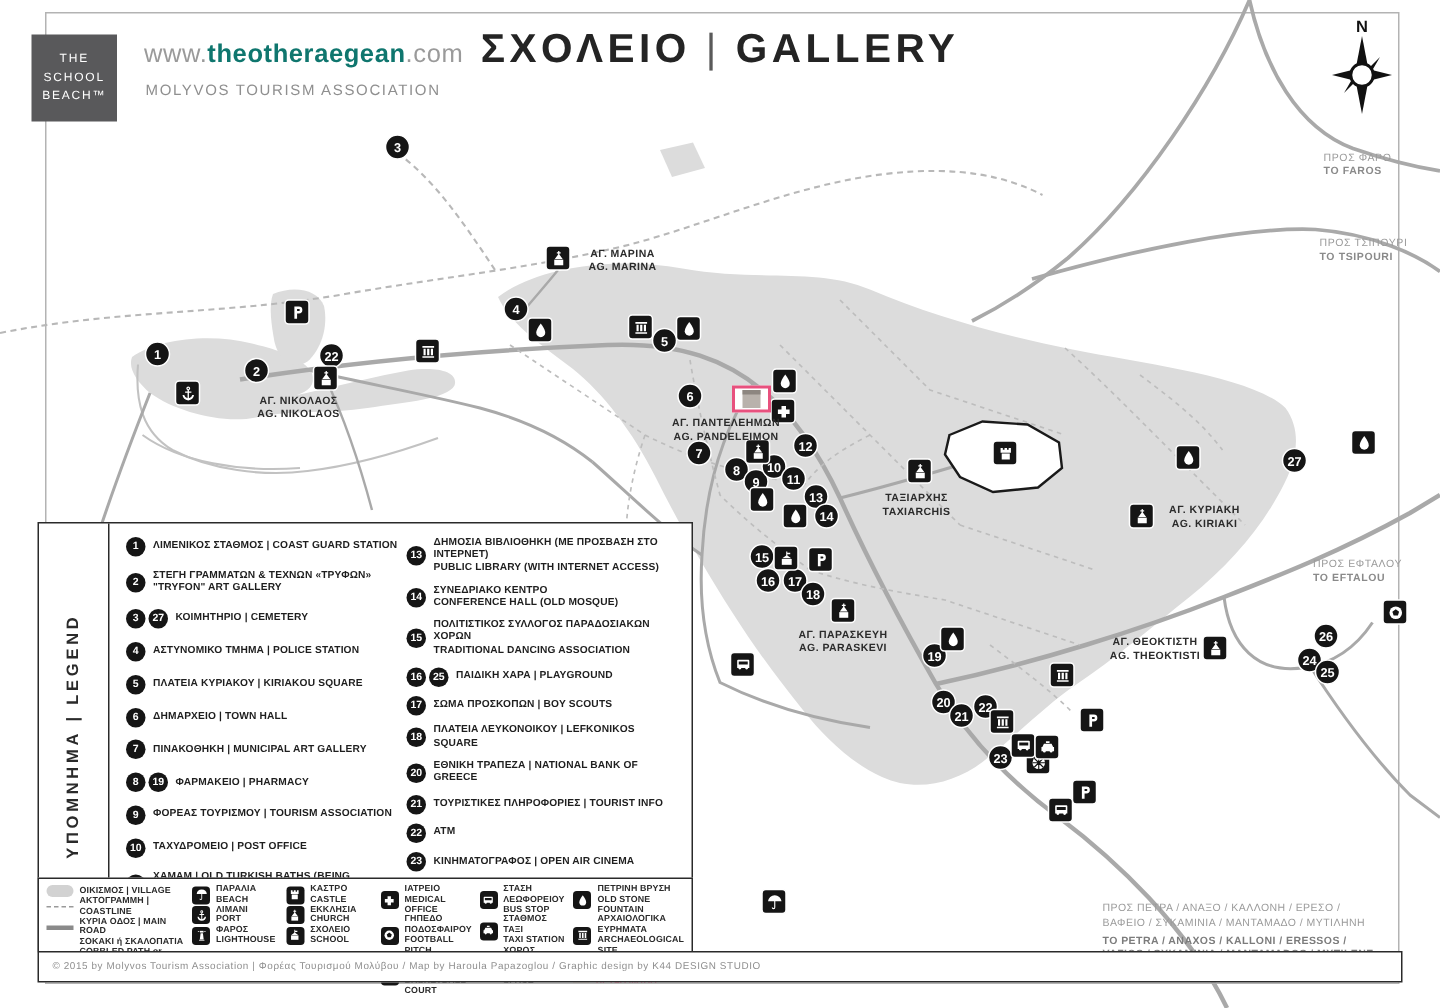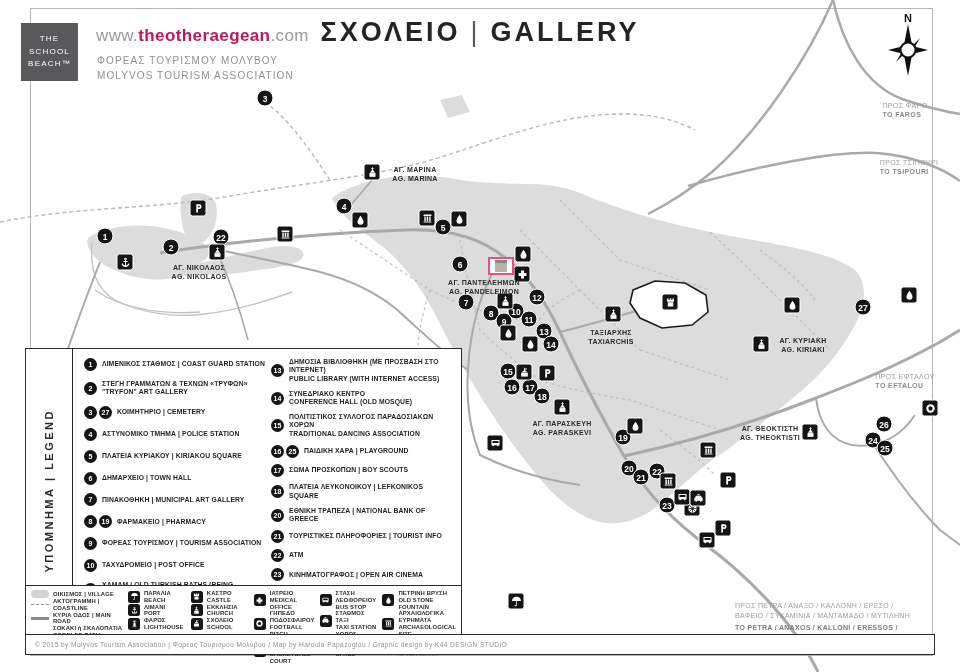--- a/index.html
+++ b/index.html
@@ -6,21 +6,21 @@
   body{width:960px;height:672px;position:relative;background:#ffffff;overflow:hidden;
        font-family:"Liberation Sans", sans-serif;-webkit-font-smoothing:antialiased;}
   #map-bg{position:absolute;left:0;top:0;width:960px;height:672px;}
   #map-layer{position:absolute;left:0;top:0;width:960px;height:672px;}
 
   
   .logo{position:absolute;left:21px;top:23px;width:57px;height:58px;background:#59595b;
         color:#fff;display:flex;align-items:center;justify-content:center;text-align:center;
         font-size:8px;letter-spacing:1.2px;line-height:1.55;font-weight:400;}
   .url{position:absolute;left:96px;top:26px;font-size:17px;color:#9a9a9a;letter-spacing:.4px;}
-  .url b{color:#be185d;font-weight:700;}
+  .url b{color:#0f766e;font-weight:700;}
   .assoc{position:absolute;left:97px;top:53px;font-size:10px;color:#8f8f8f;letter-spacing:1.1px;line-height:1.5;}
   .title{position:absolute;left:0;top:17px;width:960px;text-align:center;font-size:27px;
          font-weight:600;color:#242424;letter-spacing:3px;}
   .title .sep{font-weight:300;color:#5a5a5a;padding:0 10px;}
 
   
   .compass{position:absolute;left:886px;top:12px;width:44px;text-align:center;}
   .compass .n{font-size:11px;font-weight:700;color:#111;}
 
   
@@ -139,21 +139,20 @@
   <path d="M633,290 L655,281 L685,283 L706,295 L708,312 L692,325 L662,328 L640,318 L630,303 Z" fill="#ffffff" stroke="#1a1a1a" stroke-width="1.6"></path>
 </svg>
 
 <div class="logo">
   <div><span>THE</span><br>
        <span>SCHOOL</span><br>
        <span>BEACH™</span></div>
 </div>
 <div class="url"><span>www.</span><b>theotheraegean</b><span>.com</span></div>
 <div class="assoc">
-  <div>ΦΟΡΕΑΣ ΤΟΥΡΙΣΜΟΥ ΜΟΛΥΒΟΥ</div>
   <div>MOLYVOS TOURISM ASSOCIATION</div>
 </div>
 <div class="title">
   <span>ΣΧΟΛΕΙΟ</span><span class="sep">|</span><span>GALLERY</span>
 </div>
 
 <div class="compass">
   <div class="n">N</div>
   <svg width="44" height="62" viewBox="0 0 44 62">
     <polygon points="22,0 27,26 22,52 17,26" fill="#111"></polygon>

